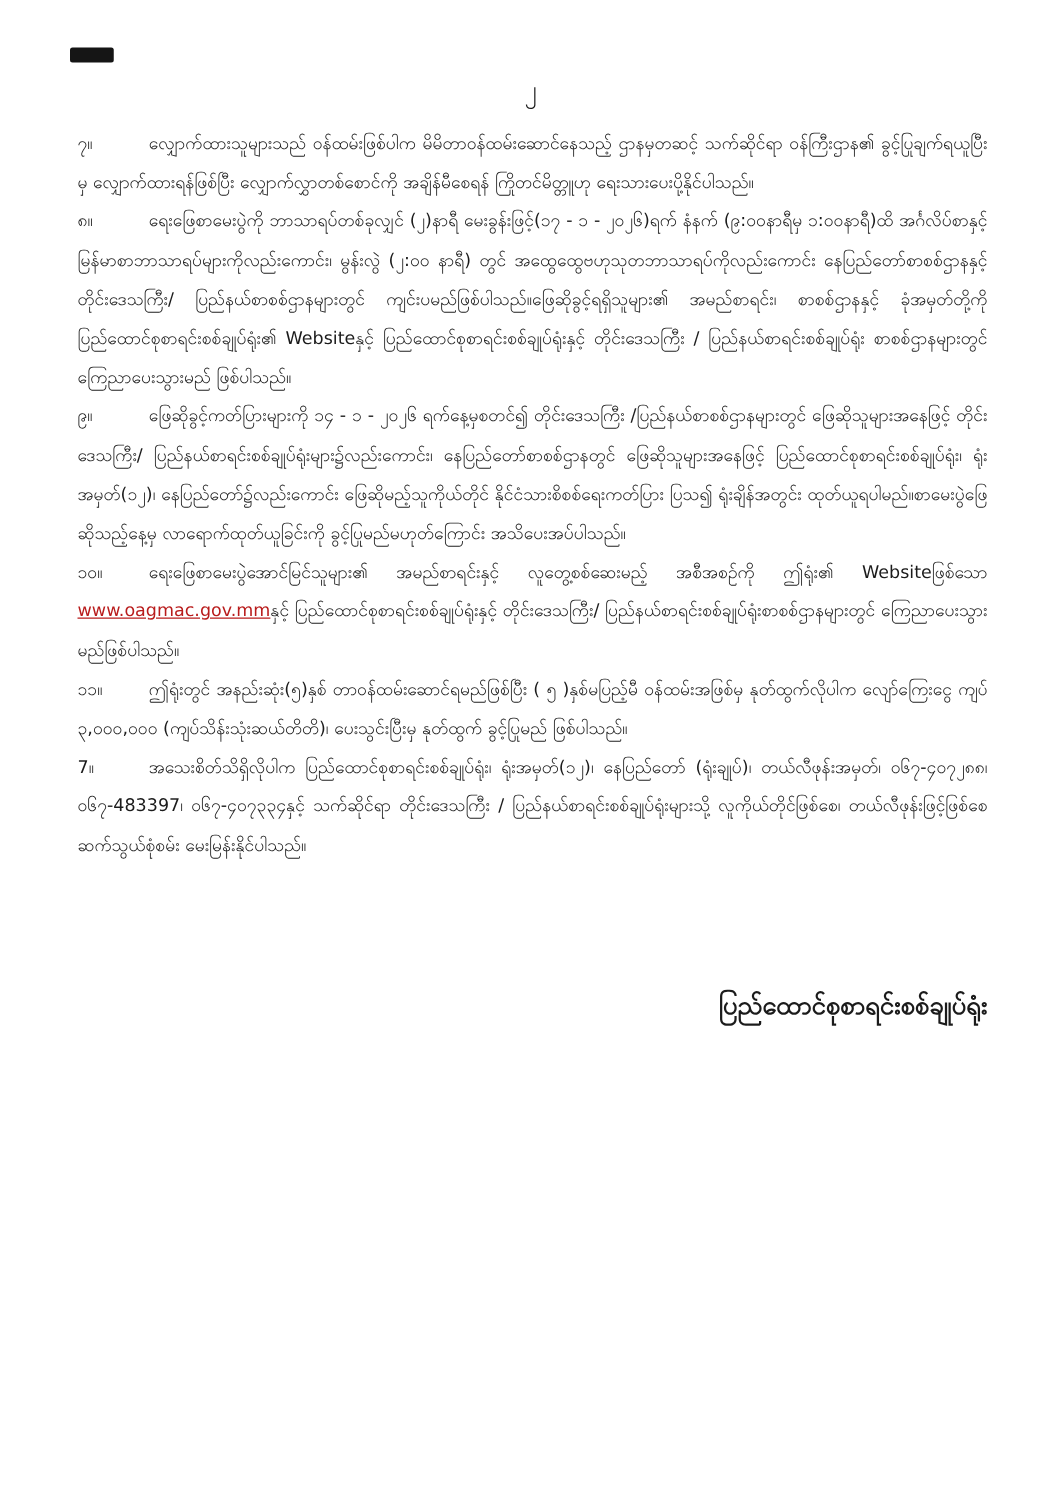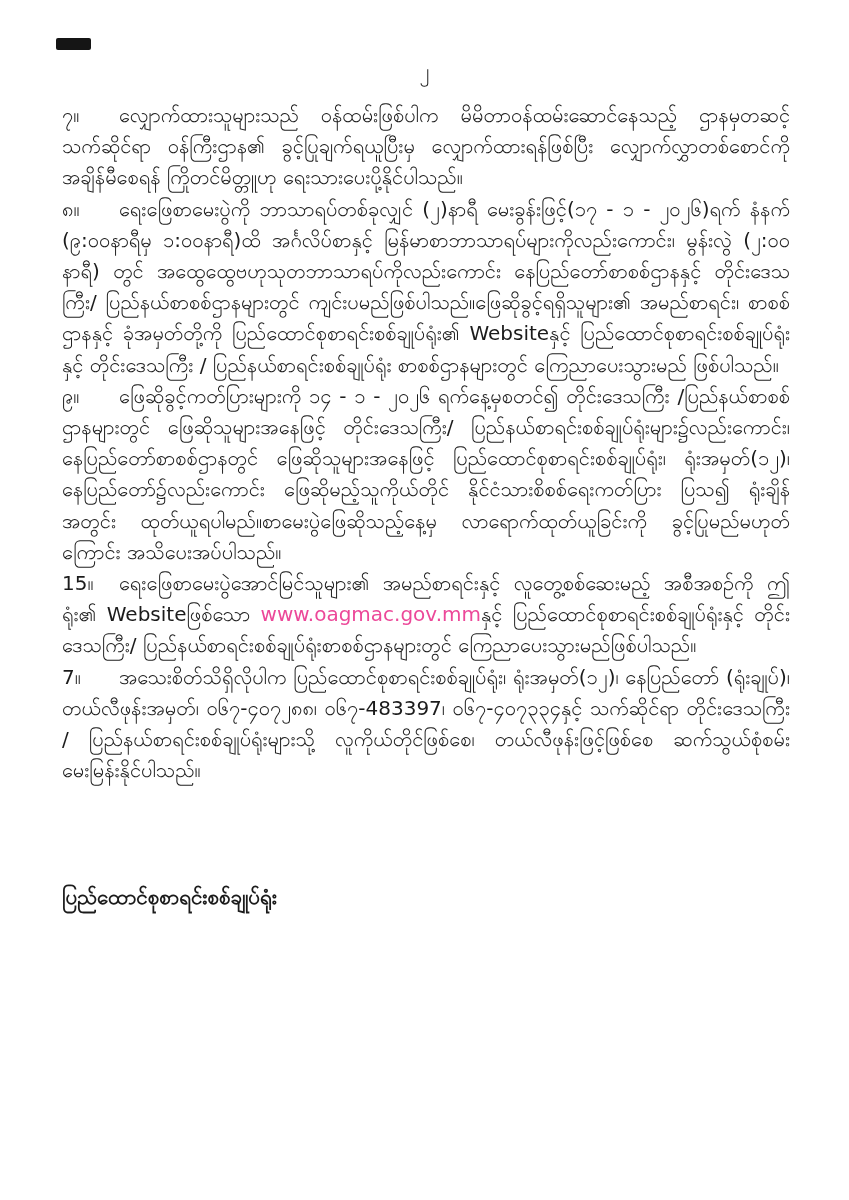--- a/index.html
+++ b/index.html
@@ -33,35 +33,37 @@
     line-height: 30px;
   }
   .content {
     position: absolute;
     left: 62px;
     top: 100px;
     width: 728px;
   }
   .para {
     margin: 0;
-    font-size: 20px;
+    font-size: 14px;
     line-height: 31.2px;
     text-align: justify;
     overflow-wrap: anywhere;
   }
   .para-num {
     display: inline-block;
     min-width: 57px;
   }
   .link {
-    color: #ec4899;
+    color: #b91c1c;
+    text-decoration: underline;
     cursor: pointer;
   }
   .signature {
     margin-top: 96px;
+    text-align: right;
     font-size: 20.5px;
     font-weight: bold;
     line-height: 31px;
   }
 </style>
 </head>
 <body>
 
 <div class="page">
 
@@ -70,22 +72,23 @@
   <div class="page-number">၂</div>
 
   <div class="content">
 
     <p class="para"><span class="para-num">၇။</span><span>လျှောက်ထားသူများသည် ဝန်ထမ်းဖြစ်ပါက မိမိတာဝန်ထမ်းဆောင်နေသည့် ဌာနမှတဆင့် သက်ဆိုင်ရာ ဝန်ကြီးဌာန၏ ခွင့်ပြုချက်ရယူပြီးမှ လျှောက်ထားရန်ဖြစ်ပြီး လျှောက်လွှာတစ်စောင်ကို အချိန်မီစေရန် ကြိုတင်မိတ္တူဟု ရေးသားပေးပို့နိုင်ပါသည်။</span></p>
 
     <p class="para"><span class="para-num">၈။</span><span>ရေးဖြေစာမေးပွဲကို ဘာသာရပ်တစ်ခုလျှင် (၂)နာရီ မေးခွန်းဖြင့်(၁၇ - ၁ - ၂၀၂၆)ရက် နံနက် (၉:၀၀နာရီမှ ၁:၀၀နာရီ)ထိ အင်္ဂလိပ်စာနှင့် မြန်မာစာဘာသာရပ်များကိုလည်းကောင်း၊ မွန်းလွဲ (၂:၀၀ နာရီ) တွင် အထွေထွေဗဟုသုတဘာသာရပ်ကိုလည်းကောင်း နေပြည်တော်စာစစ်ဌာနနှင့် တိုင်းဒေသကြီး/ ပြည်နယ်စာစစ်ဌာနများတွင် ကျင်းပမည်ဖြစ်ပါသည်။ဖြေဆိုခွင့်ရရှိသူများ၏ အမည်စာရင်း၊ စာစစ်ဌာနနှင့် ခုံအမှတ်တို့ကို ပြည်ထောင်စုစာရင်းစစ်ချုပ်ရုံး၏ Websiteနှင့် ပြည်ထောင်စုစာရင်းစစ်ချုပ်ရုံးနှင့် တိုင်းဒေသကြီး / ပြည်နယ်စာရင်းစစ်ချုပ်ရုံး စာစစ်ဌာနများတွင် ကြေညာပေးသွားမည် ဖြစ်ပါသည်။</span></p>
 
     <p class="para"><span class="para-num">၉။</span><span>ဖြေဆိုခွင့်ကတ်ပြားများကို ၁၄ - ၁ - ၂၀၂၆ ရက်နေ့မှစတင်၍ တိုင်းဒေသကြီး /ပြည်နယ်စာစစ်ဌာနများတွင် ဖြေဆိုသူများအနေဖြင့် တိုင်းဒေသကြီး/ ပြည်နယ်စာရင်းစစ်ချုပ်ရုံးများ၌လည်းကောင်း၊ နေပြည်တော်စာစစ်ဌာနတွင် ဖြေဆိုသူများအနေဖြင့် ပြည်ထောင်စုစာရင်းစစ်ချုပ်ရုံး၊ ရုံးအမှတ်(၁၂)၊ နေပြည်တော်၌လည်းကောင်း ဖြေဆိုမည့်သူကိုယ်တိုင် နိုင်ငံသားစိစစ်ရေးကတ်ပြား ပြသ၍ ရုံးချိန်အတွင်း ထုတ်ယူရပါမည်။စာမေးပွဲဖြေဆိုသည့်နေ့မှ လာရောက်ထုတ်ယူခြင်းကို ခွင့်ပြုမည်မဟုတ်ကြောင်း အသိပေးအပ်ပါသည်။</span></p>
 
-    <p class="para"><span class="para-num">15။</span><span>ရေးဖြေစာမေးပွဲအောင်မြင်သူများ၏ အမည်စာရင်းနှင့် လူတွေ့စစ်ဆေးမည့် အစီအစဉ်ကို ဤရုံး၏ Websiteဖြစ်သော </span><a class="link">www.oagmac.gov.mm</a><span>နှင့် ပြည်ထောင်စုစာရင်းစစ်ချုပ်ရုံးနှင့် တိုင်းဒေသကြီး/ ပြည်နယ်စာရင်းစစ်ချုပ်ရုံးစာစစ်ဌာနများတွင် ကြေညာပေးသွားမည်ဖြစ်ပါသည်။</span></p>
+    <p class="para"><span class="para-num">၁၀။</span><span>ရေးဖြေစာမေးပွဲအောင်မြင်သူများ၏ အမည်စာရင်းနှင့် လူတွေ့စစ်ဆေးမည့် အစီအစဉ်ကို ဤရုံး၏ Websiteဖြစ်သော </span><a class="link">www.oagmac.gov.mm</a><span>နှင့် ပြည်ထောင်စုစာရင်းစစ်ချုပ်ရုံးနှင့် တိုင်းဒေသကြီး/ ပြည်နယ်စာရင်းစစ်ချုပ်ရုံးစာစစ်ဌာနများတွင် ကြေညာပေးသွားမည်ဖြစ်ပါသည်။</span></p>
 
+    <p class="para"><span class="para-num">၁၁။</span><span>ဤရုံးတွင် အနည်းဆုံး(၅)နှစ် တာဝန်ထမ်းဆောင်ရမည်ဖြစ်ပြီး ( ၅ )နှစ်မပြည့်မီ ဝန်ထမ်းအဖြစ်မှ နုတ်ထွက်လိုပါက လျော်ကြေးငွေ ကျပ် ၃,၀၀၀,၀၀၀ (ကျပ်သိန်းသုံးဆယ်တိတိ)၊ ပေးသွင်းပြီးမှ နုတ်ထွက် ခွင့်ပြုမည် ဖြစ်ပါသည်။</span></p>
 
     <p class="para"><span class="para-num">7။</span><span>အသေးစိတ်သိရှိလိုပါက ပြည်ထောင်စုစာရင်းစစ်ချုပ်ရုံး၊ ရုံးအမှတ်(၁၂)၊ နေပြည်တော် (ရုံးချုပ်)၊ တယ်လီဖုန်းအမှတ်၊ ၀၆၇-၄၀၇၂၈၈၊ ၀၆၇-483397၊ ၀၆၇-၄၀၇၃၃၄နှင့် သက်ဆိုင်ရာ တိုင်းဒေသကြီး / ပြည်နယ်စာရင်းစစ်ချုပ်ရုံးများသို့ လူကိုယ်တိုင်ဖြစ်စေ၊ တယ်လီဖုန်းဖြင့်ဖြစ်စေ ဆက်သွယ်စုံစမ်း မေးမြန်းနိုင်ပါသည်။</span></p>
 
     <div class="signature">ပြည်ထောင်စုစာရင်းစစ်ချုပ်ရုံး</div>
 
   </div>
 
 </div>
 
 </body></html>

